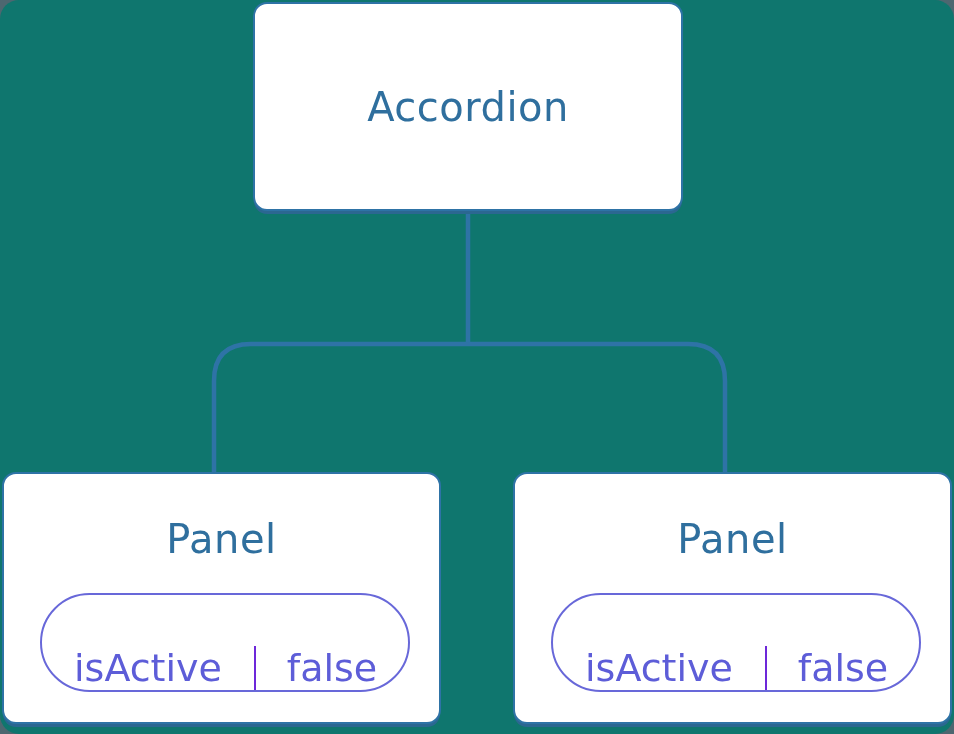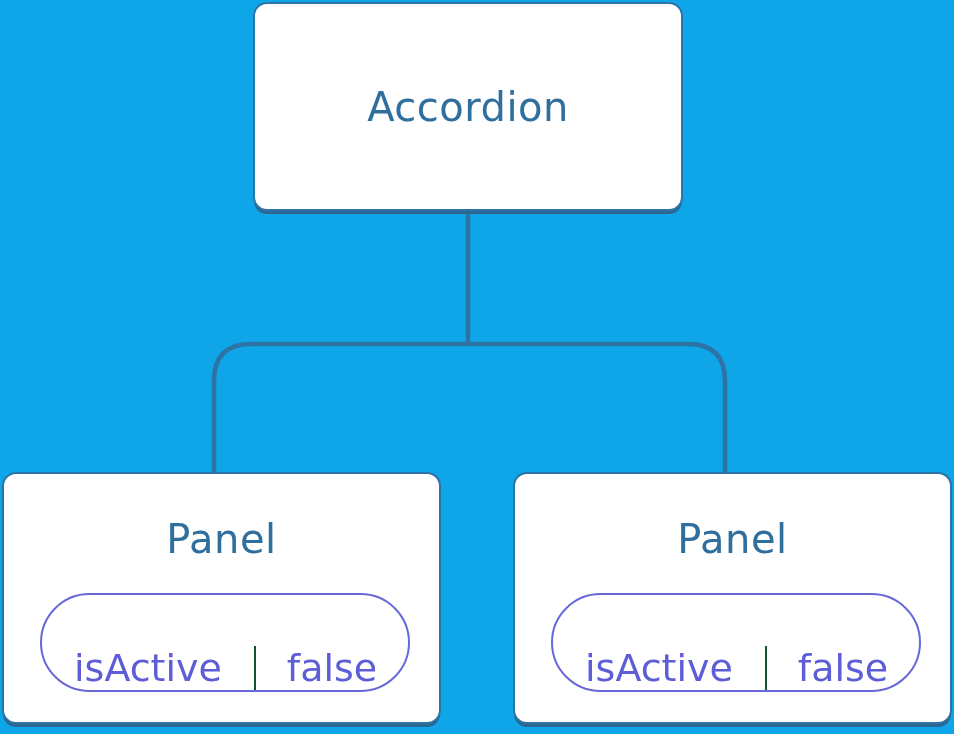--- a/index.html
+++ b/index.html
@@ -5,22 +5,23 @@
   html, body {
     margin: 0;
     padding: 0;
     background: #4d6770;
     font-family: "DejaVu Sans", "Liberation Sans", sans-serif;
   }
   .canvas {
     position: relative;
     width: 954px;
     height: 734px;
-    background: #0ea5e9;
+    background: #0f766e;
     overflow: hidden;
+    border-radius: 19px;
   }
   .connectors {
     position: absolute;
     left: 0;
     top: 0;
     width: 954px;
     height: 734px;
   }
   .node {
     position: absolute;
@@ -76,21 +77,21 @@
     align-items: center;
     justify-content: center;
     font-size: 38px;
     color: #5d5dd8;
   }
   .pill-key {
     flex: 0 0 212px;
   }
   .pill-value {
     flex: 1 1 auto;
-    border-left: 2px solid #14532d;
+    border-left: 2px solid #6d28d9;
   }
 </style>
 </head>
 <body>
 
 <div class="canvas">
 
   <svg class="connectors" viewBox="0 0 954 734" xmlns="http://www.w3.org/2000/svg" aria-hidden="true">
     <path d="M 468 208 L 468 344" fill="none" stroke="#2e73a6" stroke-width="4.5"></path>
     <path d="M 214 474 L 214 381 Q 214 344 251 344 L 688 344 Q 725 344 725 381 L 725 474" fill="none" stroke="#2e73a6" stroke-width="4.5"></path>

